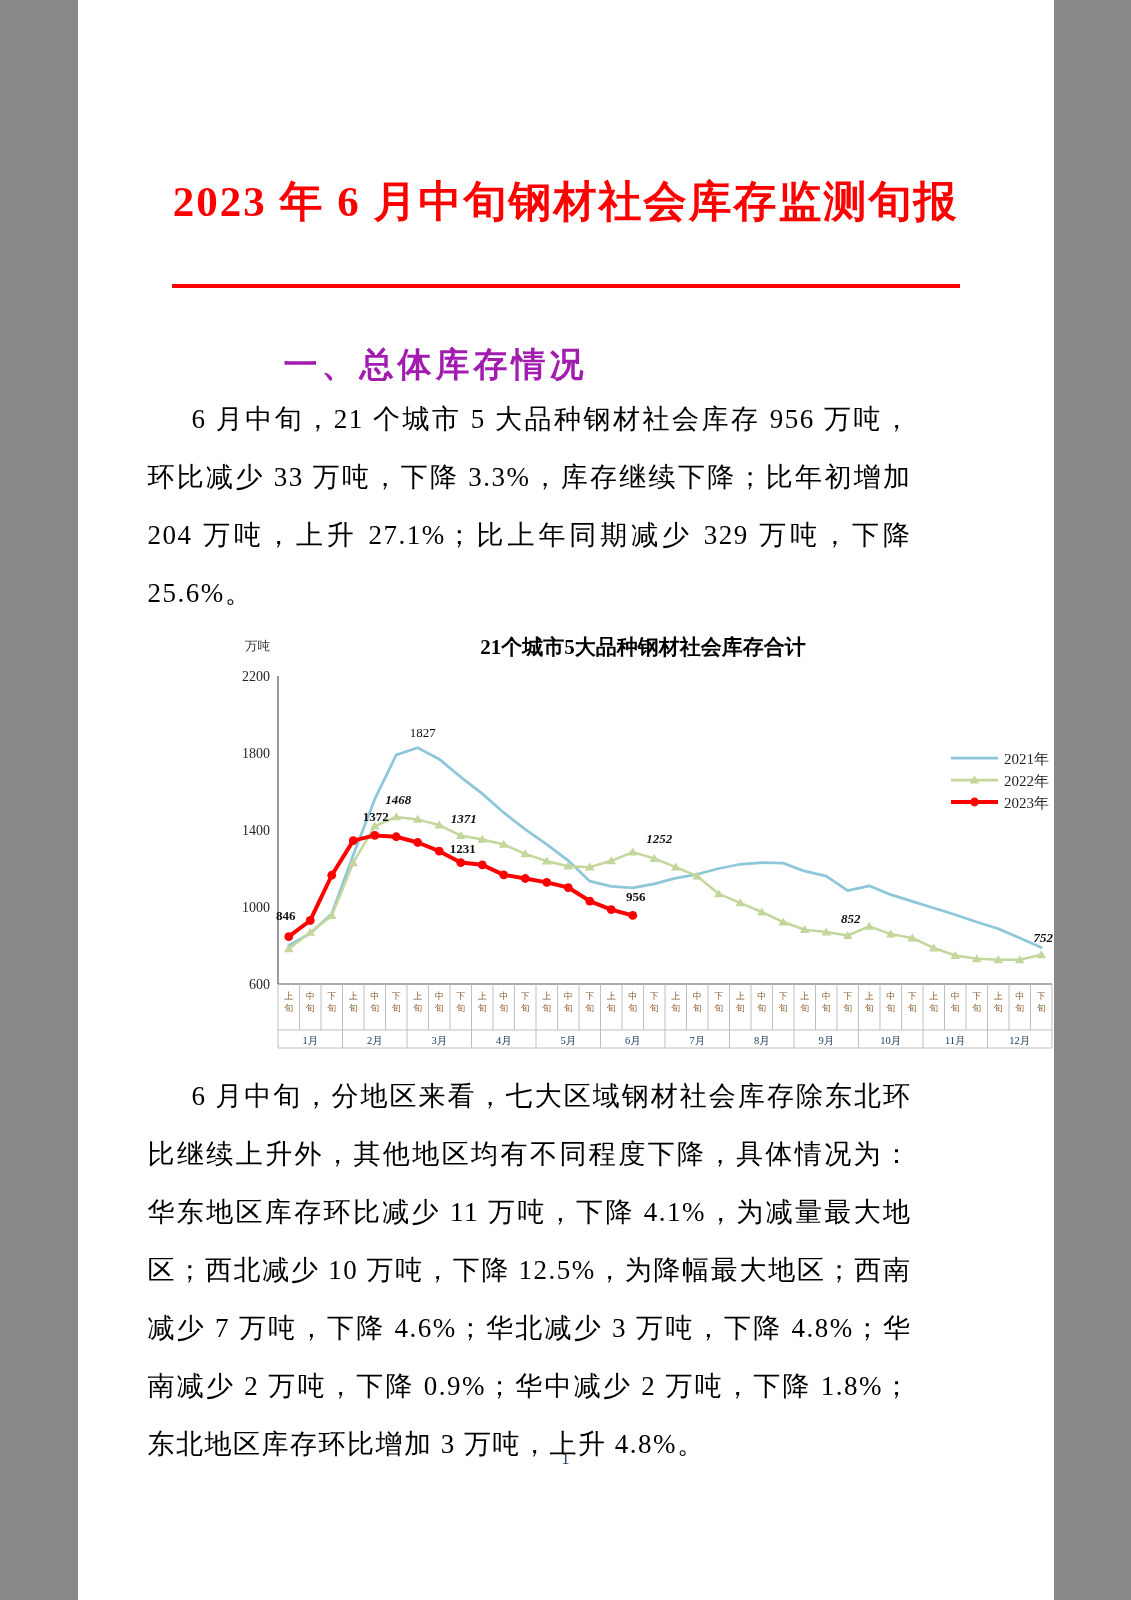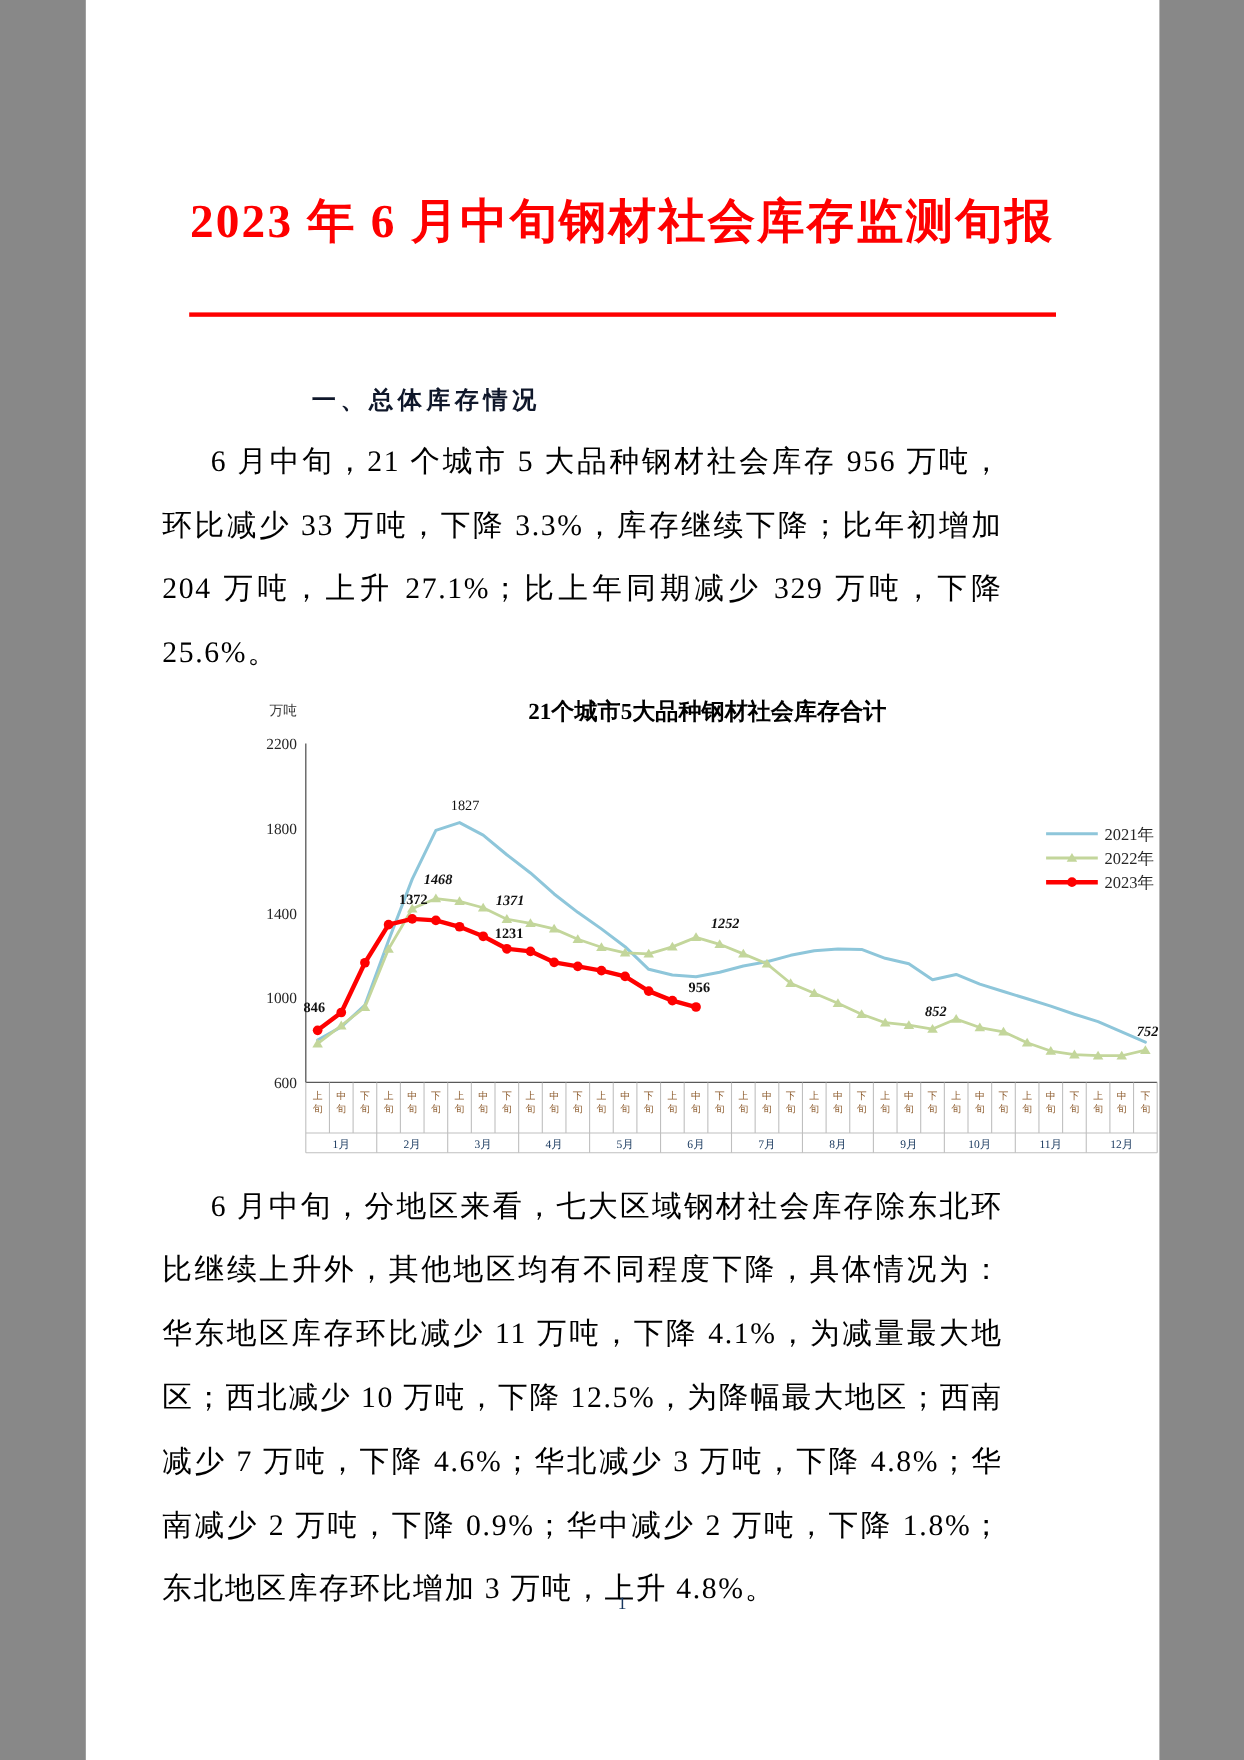--- a/index.html
+++ b/index.html
@@ -25,25 +25,25 @@
     font-family:"Liberation Serif","DejaVu Serif",serif;
   }
   .title-rule{
     width:788px;height:4px;
     background:#fe0000;
     margin:56px auto 0 auto;
   }
   .section-heading{
     margin:60px 142px 0 142px;
     padding-left:64px;
-    font-size:22px;
+    font-size:34px;
     font-weight:bold;
     letter-spacing:4px;
     line-height:32px;
-    color:#0f172a;
+    color:#a21caf;
     font-family:"Liberation Sans","DejaVu Sans",sans-serif;
   }
   p.body{
     margin:10px 142px 0 70px;
     font-size:27px;
     line-height:58px;
     letter-spacing:1.5px;
     text-align:justify;
     text-align-last:left;
     text-indent:44px;

